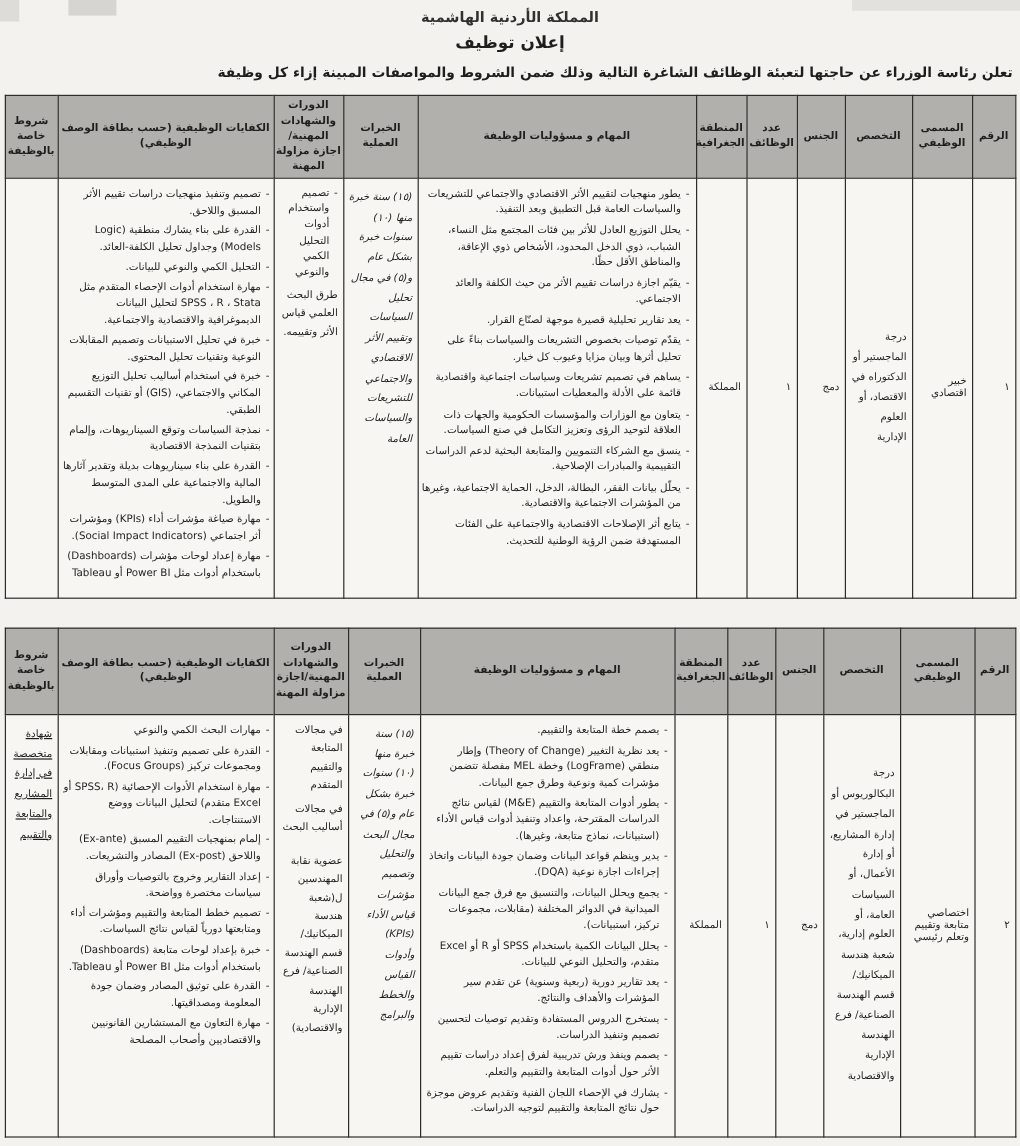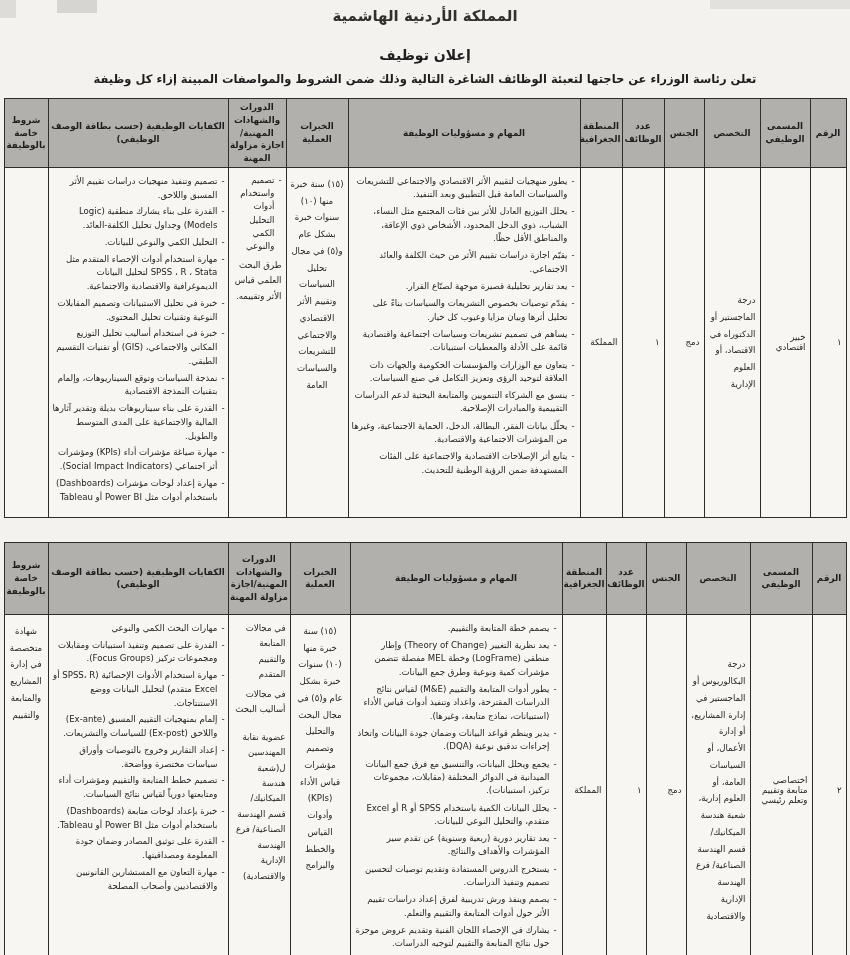--- a/index.html
+++ b/index.html
@@ -9,56 +9,56 @@
     font-family:"DejaVu Sans",sans-serif;
     color:#1e1e1e;
     direction:rtl;
   }
   .artifact{position:absolute;background:#d6d5d2;}
   #art1{left:57px;top:0;width:40px;height:13px;}
   #art2{left:0;top:0;width:16px;height:18px;background:#dddcd9;}
   #art3{right:0;top:0;width:140px;height:9px;background:#e2e1de;}
   .emblem{
     text-align:center;padding-top:7px;
-    font-size:15px;font-weight:bold;color:#30302e;
+    font-size:12px;font-weight:bold;color:#30302e;
     letter-spacing:0.5px;filter:blur(0.4px);
   }
   .doc-title{
-    text-align:center;margin-top:22px;
+    text-align:center;margin-top:7px;
     font-size:14px;font-weight:bold;
   }
   .doc-subtitle{
-    text-align:center;margin-top:9px;
+    text-align:right;margin-top:9px;
     font-size:11.5px;font-weight:bold;
     padding:0 6px;
   }
   table{
     border-collapse:collapse;table-layout:fixed;
     width:842px;margin:12px auto 0 auto;
     background:#f7f6f3;
   }
   #table2{margin-top:24px;}
   th,td{border:1px solid #2e2d2b;}
   th{
     background:#b2b0ac;font-weight:bold;
     font-size:8.8px;line-height:1.45;padding:2px 1px;
     text-align:center;vertical-align:middle;
   }
   td{font-size:8.6px;padding:3px 4px;vertical-align:top;}
   td.mid{vertical-align:middle;text-align:right;}
   .spec-cell{line-height:1.95;}
-  .exp-cell{line-height:1.95;text-align:center;padding-top:8px;}
+  .exp-cell{line-height:1.95;text-align:right;padding-top:8px;font-style:italic;}
   .courses-cell{line-height:1.8;text-align:right;padding-top:6px;}
   .courses-block{margin-bottom:12px;}
   .tasks-cell{padding:7px 5px 4px 3px;}
   .comp-cell{padding:7px 3px 4px 3px;}
   .li{display:flex;gap:4px;margin-bottom:4px;line-height:1.55;text-align:right;}
   .li .dash{flex:0 0 auto;}
   .comp-cell .li{margin-bottom:3px;line-height:1.6;}
-  .cond-cell{line-height:1.95;text-align:center;padding-top:8px;}
+  .cond-cell{line-height:1.95;text-align:right;padding-top:8px;text-decoration:underline;}
 </style>
 </head>
 <body>
 
 <div class="artifact" id="art1"></div>
 <div class="artifact" id="art2"></div>
 <div class="artifact" id="art3"></div>
 
 <div class="emblem">المملكة الأردنية الهاشمية</div>
 <div class="doc-title">إعلان توظيف</div>
@@ -239,21 +239,21 @@
       <div class="li">
             <span class="dash">-</span>
             <span>يعد نظرية التغيير (Theory of Change) وإطار منطقي (LogFrame) وخطة MEL مفصلة تتضمن مؤشرات كمية ونوعية وطرق جمع البيانات.</span>
           </div>
       <div class="li">
             <span class="dash">-</span>
             <span>يطور أدوات المتابعة والتقييم (M&amp;E) لقياس نتائج الدراسات المقترحة، واعداد وتنفيذ أدوات قياس الأداء (استبيانات، نماذج متابعة، وغيرها).</span>
           </div>
       <div class="li">
             <span class="dash">-</span>
-            <span>يدير وينظم قواعد البيانات وضمان جودة البيانات واتخاذ إجراءات تدقيق نوعية (DQA).</span>
+            <span>يدير وينظم قواعد البيانات وضمان جودة البيانات واتخاذ إجراءات اجازة نوعية (DQA).</span>
           </div>
       <div class="li">
             <span class="dash">-</span>
             <span>يجمع ويحلل البيانات، والتنسيق مع فرق جمع البيانات الميدانية في الدوائر المختلفة (مقابلات، مجموعات تركيز، استبيانات).</span>
           </div>
       <div class="li">
             <span class="dash">-</span>
             <span>يحلل البيانات الكمية باستخدام SPSS أو R أو Excel متقدم، والتحليل النوعي للبيانات.</span>
           </div>
       <div class="li">
@@ -287,21 +287,21 @@
       <div class="li">
             <span class="dash">-</span>
             <span>القدرة على تصميم وتنفيذ استبيانات ومقابلات ومجموعات تركيز (Focus Groups).</span>
           </div>
       <div class="li">
             <span class="dash">-</span>
             <span>مهارة استخدام الأدوات الإحصائية (SPSS، R أو Excel متقدم) لتحليل البيانات ووضع الاستنتاجات.</span>
           </div>
       <div class="li">
             <span class="dash">-</span>
-            <span>إلمام بمنهجيات التقييم المسبق (Ex-ante) واللاحق (Ex-post) للسياسات والتشريعات.</span>
+            <span>إلمام بمنهجيات التقييم المسبق (Ex-ante) واللاحق (Ex-post) المصادر والتشريعات.</span>
           </div>
       <div class="li">
             <span class="dash">-</span>
             <span>إعداد التقارير وخروج بالتوصيات وأوراق سياسات مختصرة وواضحة.</span>
           </div>
       <div class="li">
             <span class="dash">-</span>
             <span>تصميم خطط المتابعة والتقييم ومؤشرات أداء ومتابعتها دورياً لقياس نتائج السياسات.</span>
           </div>
       <div class="li">

